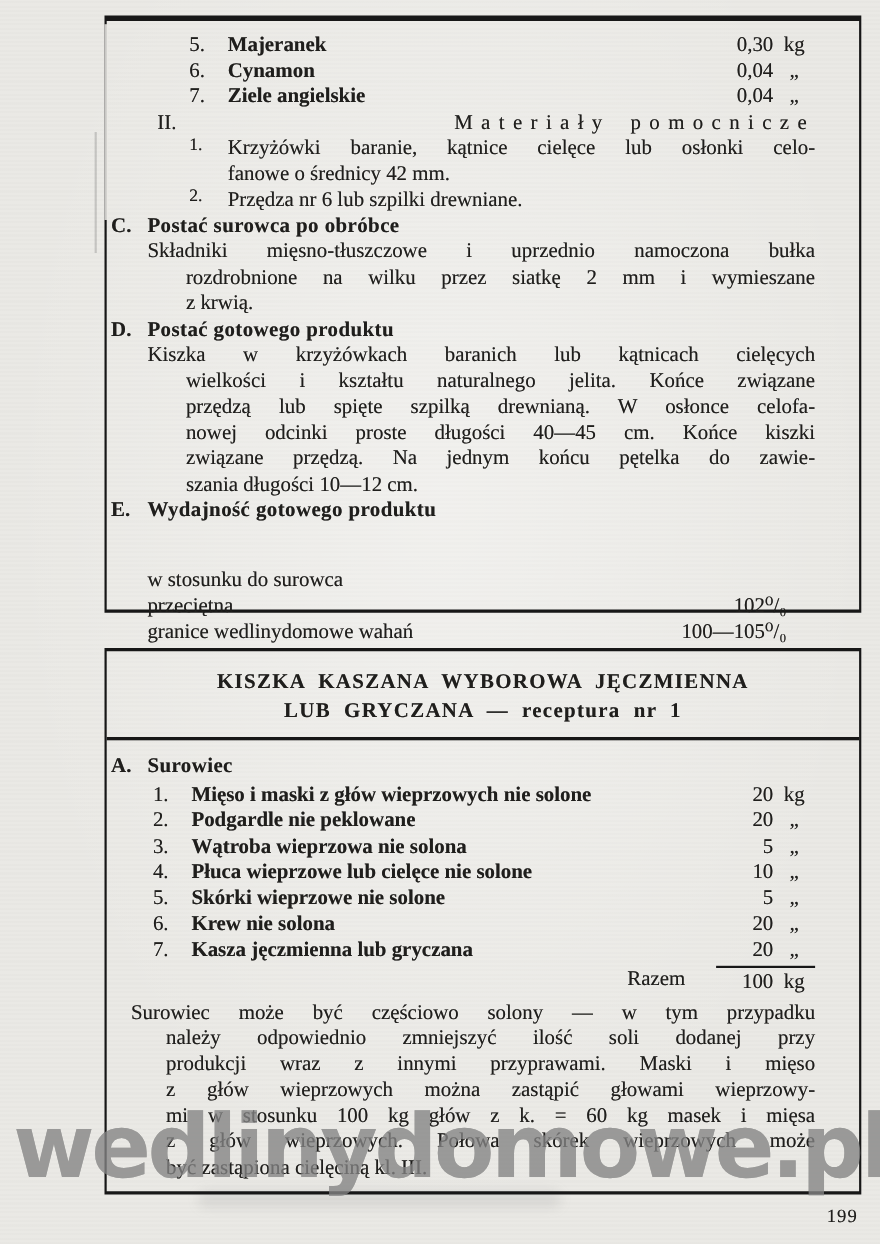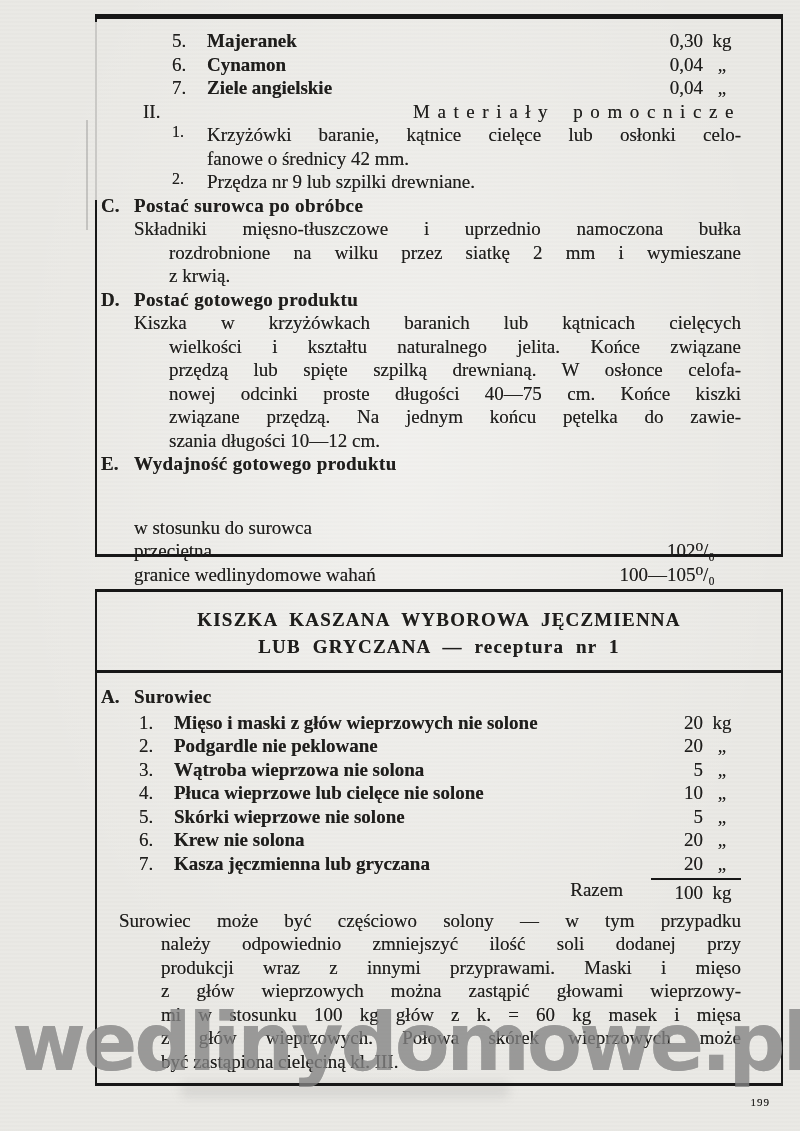--- a/index.html
+++ b/index.html
@@ -40,21 +40,21 @@
   }
   .smudge{
     position:absolute;left:180px;top:1082px;width:330px;height:16px;
     background:rgba(120,120,120,.14);filter:blur(5px);border-radius:8px;
   }
 
   .row{display:flex;line-height:23.5px;font-size:19px;}
   .par div{line-height:23.5px;font-size:19px;}
   .jl{text-align:justify;text-align-last:justify;}
   .ind{margin-left:35px;}
-  .ind2{margin-left:42px;}
+  .ind2{margin-left:32px;}
 
   .num{width:35px;flex:none;}
   .name{flex:1;font-weight:bold;}
   .amt{width:52px;text-align:right;flex:none;}
   .unit{width:38px;text-align:center;flex:none;}
 
   .spices .row{margin-left:71px;}
   .aux-header{margin-left:42px;justify-content:space-between;}
   .aux-header .num2{width:40px;flex:none;}
   .sp-title{letter-spacing:.40em;word-spacing:.30em;}
@@ -83,22 +83,22 @@
   .note{margin-left:18px;margin-top:4px;}
 
   .watermark{
     position:absolute;left:12px;top:996px;width:790px;
     font-family:"DejaVu Sans","Liberation Sans",sans-serif;
     font-weight:bold;font-size:80px;letter-spacing:-3px;
     color:rgba(188,188,188,.52);
     pointer-events:none;z-index:5;white-space:nowrap;
   }
   .page-number{
-    position:absolute;right:30px;top:1096px;
-    font-size:11px;letter-spacing:1px;
+    position:absolute;right:20px;top:1096px;
+    font-size:17px;letter-spacing:1px;
   }
   .tshadow{text-shadow:0 0 .5px rgba(20,20,20,.55);}
 </style>
 </head>
 <body>
 
 <div class="page tshadow">
 
   <div class="margin-mark"></div>
   <div class="smudge"></div>
@@ -135,21 +135,21 @@
     <div class="sub">
       <span class="num">1.</span>
       <div class="txt par">
         <div class="jl">Krzyżówki baranie, kątnice cielęce lub osłonki celo-</div>
         <div>fanowe o średnicy 42 mm.</div>
       </div>
     </div>
     <div class="sub">
       <span class="num">2.</span>
       <div class="txt par">
-        <div>Przędza nr 9 lub szpilki drewniane.</div>
+        <div>Przędza nr 6 lub szpilki drewniane.</div>
       </div>
     </div>
 
     <div class="sect">
       <div class="row">
         <span class="letter">C.</span>
         <span class="sect-title">Postać surowca po obróbce</span>
       </div>
       <div class="par">
         <div class="jl">Składniki mięsno-tłuszczowe i uprzednio namoczona bułka</div>
@@ -160,21 +160,21 @@
 
     <div class="sect">
       <div class="row">
         <span class="letter">D.</span>
         <span class="sect-title">Postać gotowego produktu</span>
       </div>
       <div class="par">
         <div class="jl">Kiszka w krzyżówkach baranich lub kątnicach cielęcych</div>
         <div class="jl ind">wielkości i kształtu naturalnego jelita. Końce związane</div>
         <div class="jl ind">przędzą lub spięte szpilką drewnianą. W osłonce celofa-</div>
-        <div class="jl ind">nowej odcinki proste długości 40—75 cm. Końce kiszki</div>
+        <div class="jl ind">nowej odcinki proste długości 40—45 cm. Końce kiszki</div>
         <div class="jl ind">związane przędzą. Na jednym końcu pętelka do zawie-</div>
         <div class="ind">szania długości 10—12 cm.</div>
       </div>
     </div>
 
     <div class="sect">
       <div class="row">
         <span class="letter">E.</span>
         <span class="sect-title">Wydajność gotowego produktu</span>
       </div>

